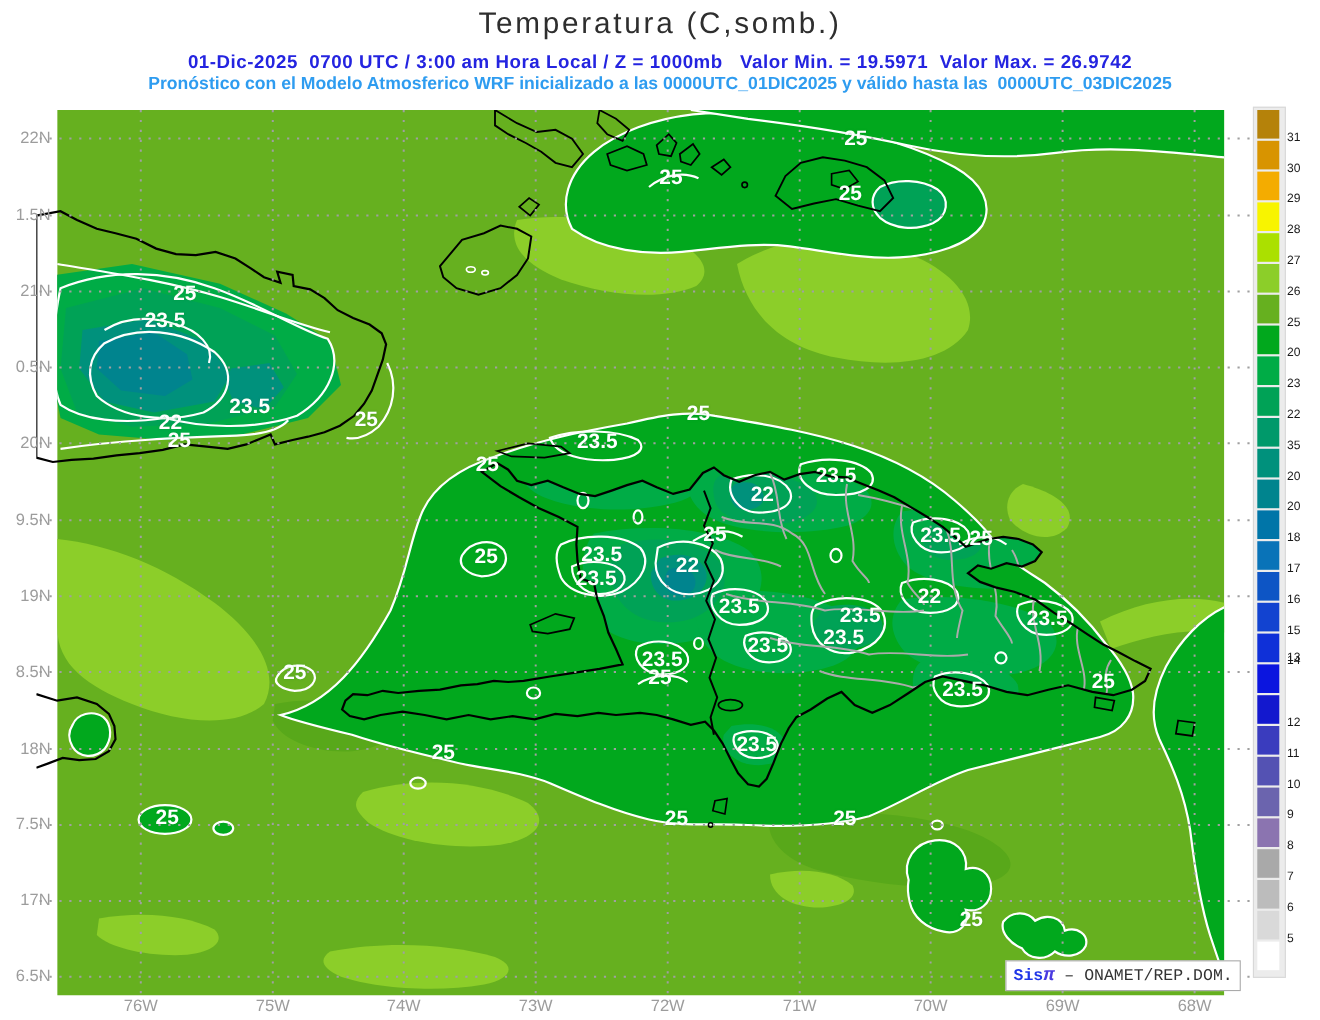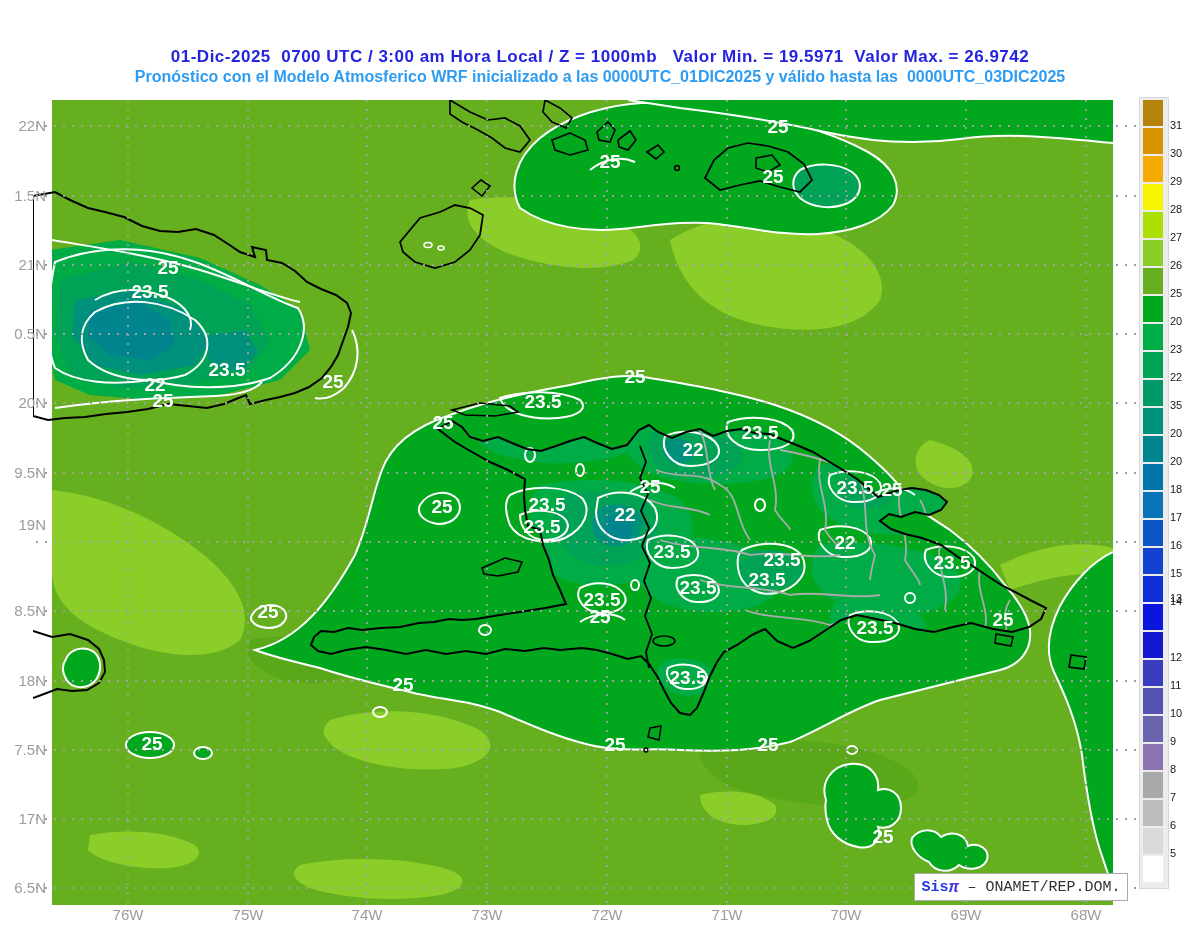--- a/index.html
+++ b/index.html
@@ -24,20 +24,21 @@
          border:1px solid #aaa;display:flex;align-items:center;justify-content:center;
          font-family:"Liberation Mono",monospace;font-size:15px;color:#333;white-space:pre;}
   .brand .sis{color:#2036e8;font-weight:bold;}
   .brand .pi{color:#4a3ae0;font-weight:bold;font-style:italic;font-size:17px;}
 </style>
 </head>
 <body>
 
 <div class="page">
 
+  <div class="title">Temperatura (C,somb.)</div>
   <div class="sub1">01-Dic-2025  0700 UTC / 3:00 am Hora Local / Z = 1000mb   Valor Min. = 19.5971  Valor Max. = 26.9742</div>
   <div class="sub2">Pronóstico con el Modelo Atmosferico WRF inicializado a las 0000UTC_01DIC2025 y válido hasta las  0000UTC_03DIC2025</div>
 
   <svg class="map-svg" width="1200" height="927" viewBox="0 0 1200 927">
     <defs>
       <clipPath id="mapclip">
           <rect x="52" y="100" width="1061" height="805"></rect>
         </clipPath>
       <clipPath id="wideclip">
           <rect x="33" y="100" width="1080" height="805"></rect>
@@ -254,21 +255,21 @@
     </g>
   </svg>
 
   <div id="yaxis">
       <div class="ylab" style="top: 117px;">22N</div>
       <div class="ylab" style="top: 187px;">1.5N</div>
       <div class="ylab" style="top: 256px;">21N</div>
       <div class="ylab" style="top: 325px;">0.5N</div>
       <div class="ylab" style="top: 394px;">20N</div>
       <div class="ylab" style="top: 464px;">9.5N</div>
-      <div class="ylab" style="top: 516px;">19N</div>
+      <div class="ylab" style="top: 533px;">19N</div>
       <div class="ylab" style="top: 602px;">8.5N</div>
       <div class="ylab" style="top: 672px;">18N</div>
       <div class="ylab" style="top: 741px;">7.5N</div>
       <div class="ylab" style="top: 810px;">17N</div>
       <div class="ylab" style="top: 879px;">6.5N</div>
     </div>
   <div id="xaxis">
       <div class="xlab" style="left: 98px;">76W</div>
       <div class="xlab" style="left: 218px;">75W</div>
       <div class="xlab" style="left: 337px;">74W</div>

